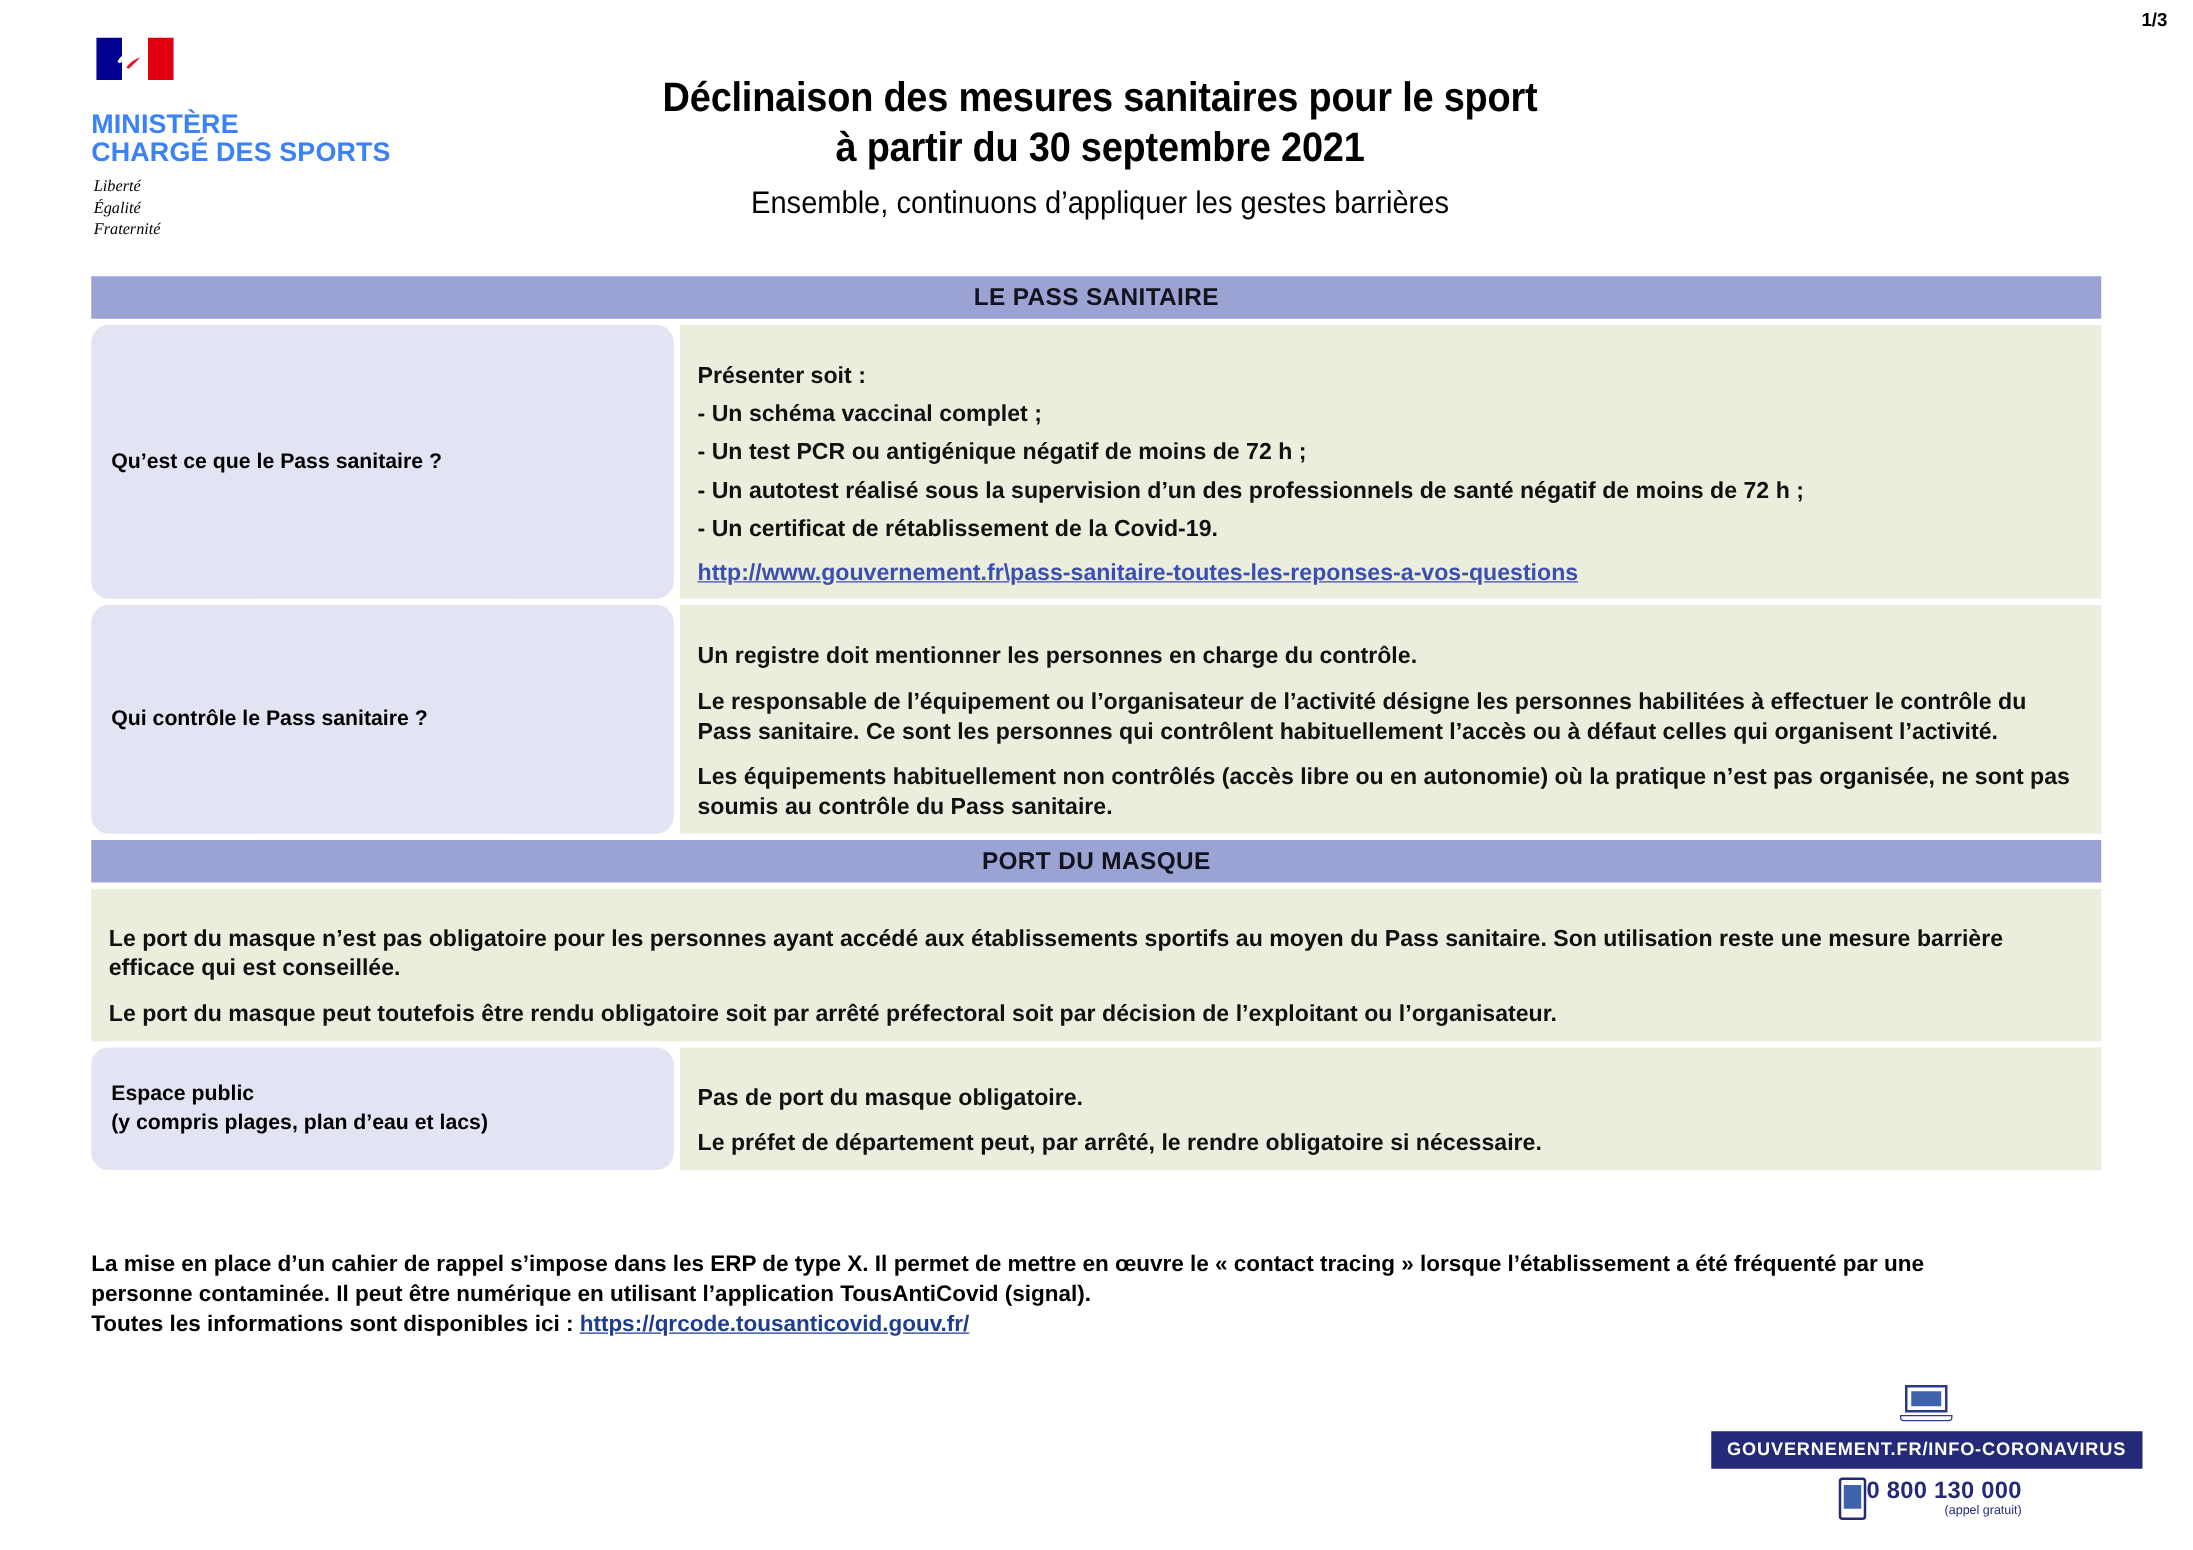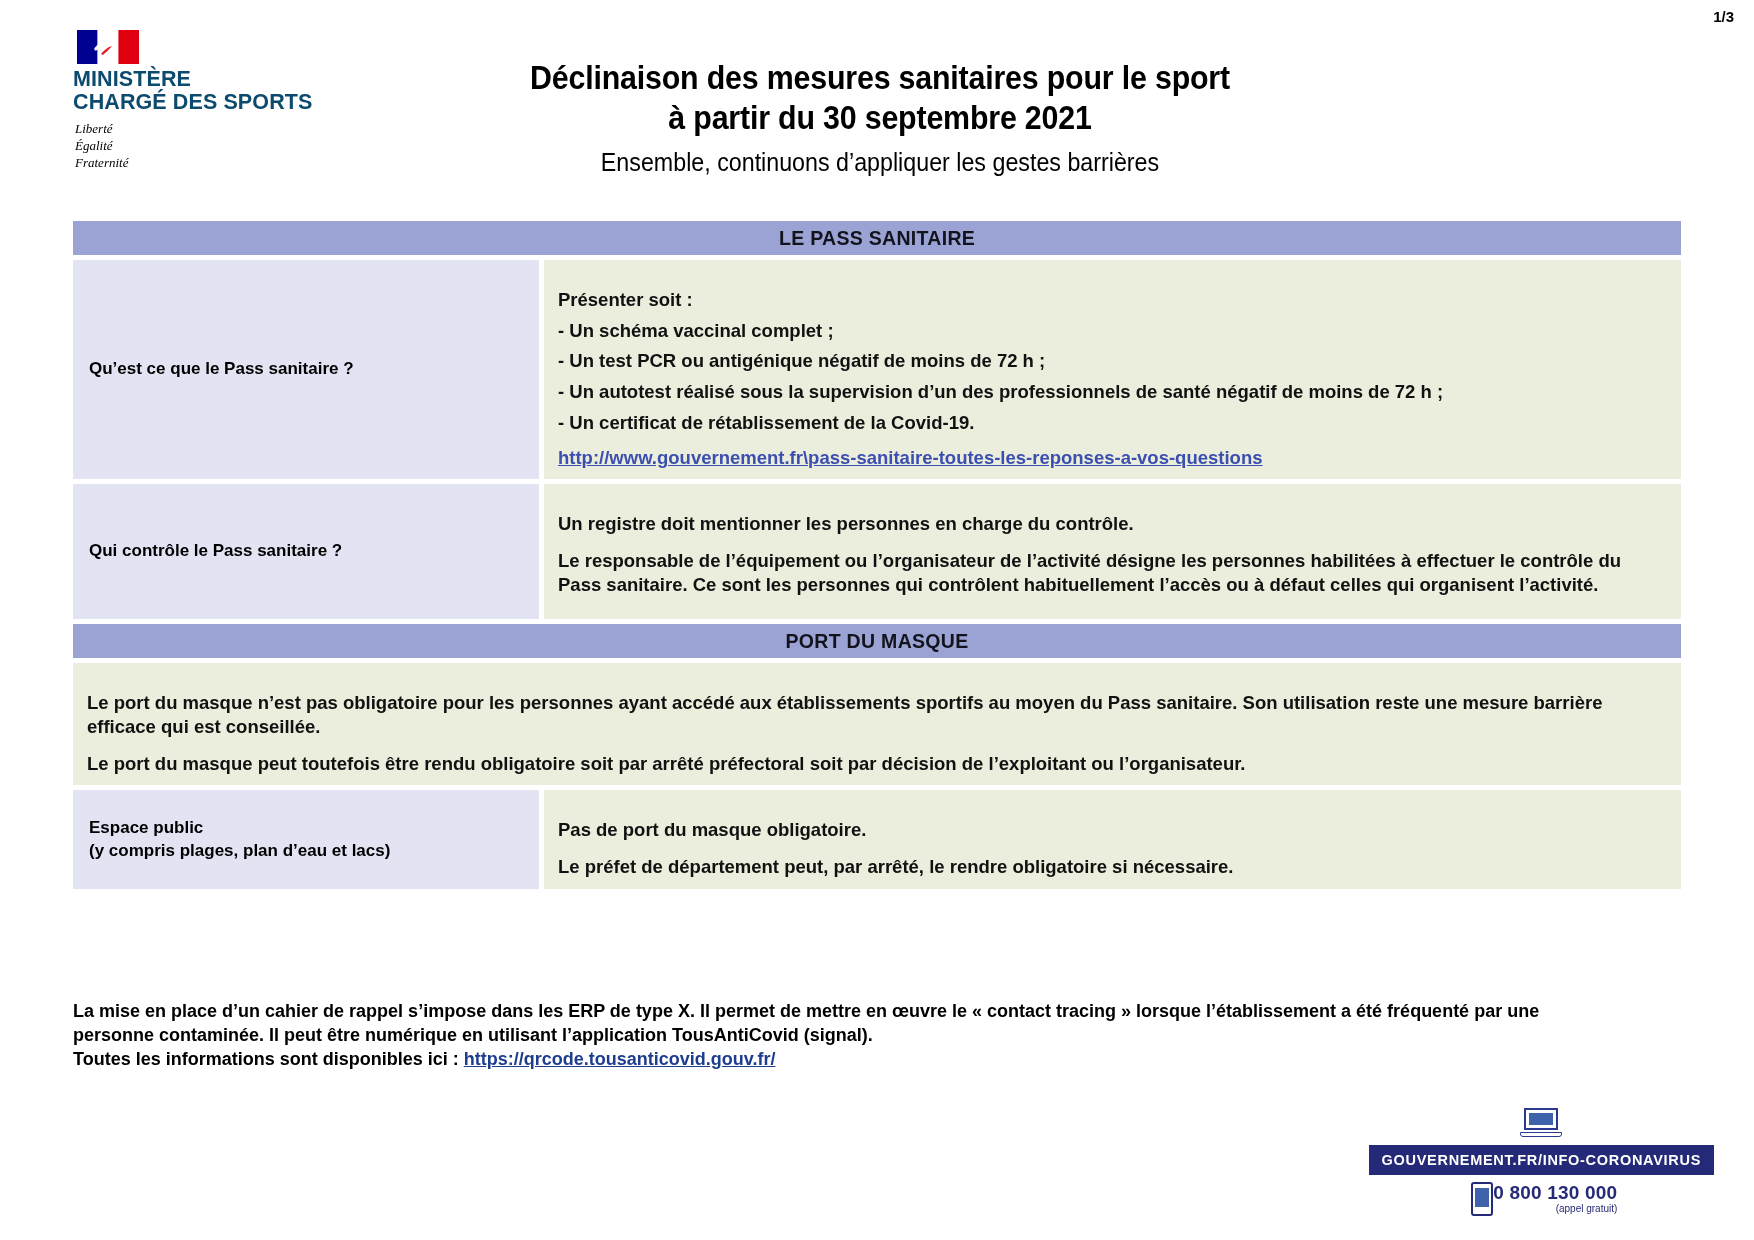--- a/index.html
+++ b/index.html
@@ -21,24 +21,24 @@
 
   
   .header { position:relative; height:200px; }
 
   .logo-block { position:absolute; left:73px; top:30px; width:300px; }
   .marianne {
     width:62px; height:34px; display:block; margin-left:4px;
     position:relative;
   }
   .logo-name {
-    margin-top:4px;
+    margin-top:24px;
     font-family:"Liberation Sans", sans-serif;
     font-weight:bold; font-size:21.5px; line-height:1.07;
-    letter-spacing:0.1px; color:#0c4a6e;
+    letter-spacing:0.1px; color:#3b82f6;
     white-space:pre-line;
   }
   .logo-motto {
     margin-top:7px; margin-left:2px;
     font-family:"Liberation Serif", serif;
     font-style:italic; font-size:13px; line-height:1.3; color:#000;
     white-space:pre-line;
   }
 
   .title-wrap {
@@ -71,20 +71,21 @@
   }
   .band.second { margin-top:5px; }
 
   .row { display:flex; align-items:stretch; margin-bottom:5px; gap:5px; }
   .cell-left {
     width:466px; flex:0 0 466px;
     background:#e3e4f3;
     display:flex; align-items:center;
     padding:10px 16px;
     box-sizing:border-box;
+    border-radius:14px;
   }
   .cell-left .q {
     font-weight:bold; font-size:17px; line-height:1.35;
     white-space:pre-line;
   }
   .cell-right {
     flex:1 1 auto;
     background:#ebeedc;
     padding:28px 14px 10px 14px;
     box-sizing:border-box;
@@ -210,20 +211,21 @@
       </div>
     </div>
 
     <div class="row">
       <div class="cell-left">
         <div class="q">Qui contrôle le Pass sanitaire ?</div>
       </div>
       <div class="cell-right">
         <p class="gap">Un registre doit mentionner les personnes en charge du contrôle.</p>
         <p class="gap">Le responsable de l’équipement ou l’organisateur de l’activité désigne les personnes habilitées à effectuer le contrôle du Pass sanitaire. Ce sont les personnes qui contrôlent habituellement l’accès ou à défaut celles qui organisent l’activité.</p>
+        <p>Les équipements habituellement non contrôlés (accès libre ou en autonomie) où la pratique n’est pas organisée, ne sont pas soumis au contrôle du Pass sanitaire.</p>
       </div>
     </div>
 
     <div class="band second">PORT DU MASQUE</div>
 
     <div class="row">
       <div class="cell-right">
         <p class="gap">Le port du masque n’est pas obligatoire pour les personnes ayant accédé aux établissements sportifs au moyen du Pass sanitaire. Son utilisation reste une mesure barrière efficace qui est conseillée.</p>
         <p>Le port du masque peut toutefois être rendu obligatoire soit par arrêté préfectoral soit par décision de l’exploitant ou l’organisateur.</p>
       </div>

